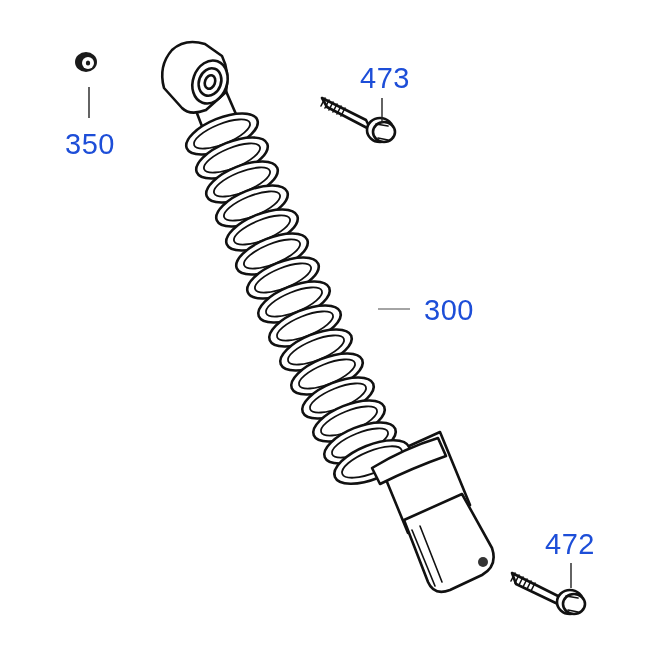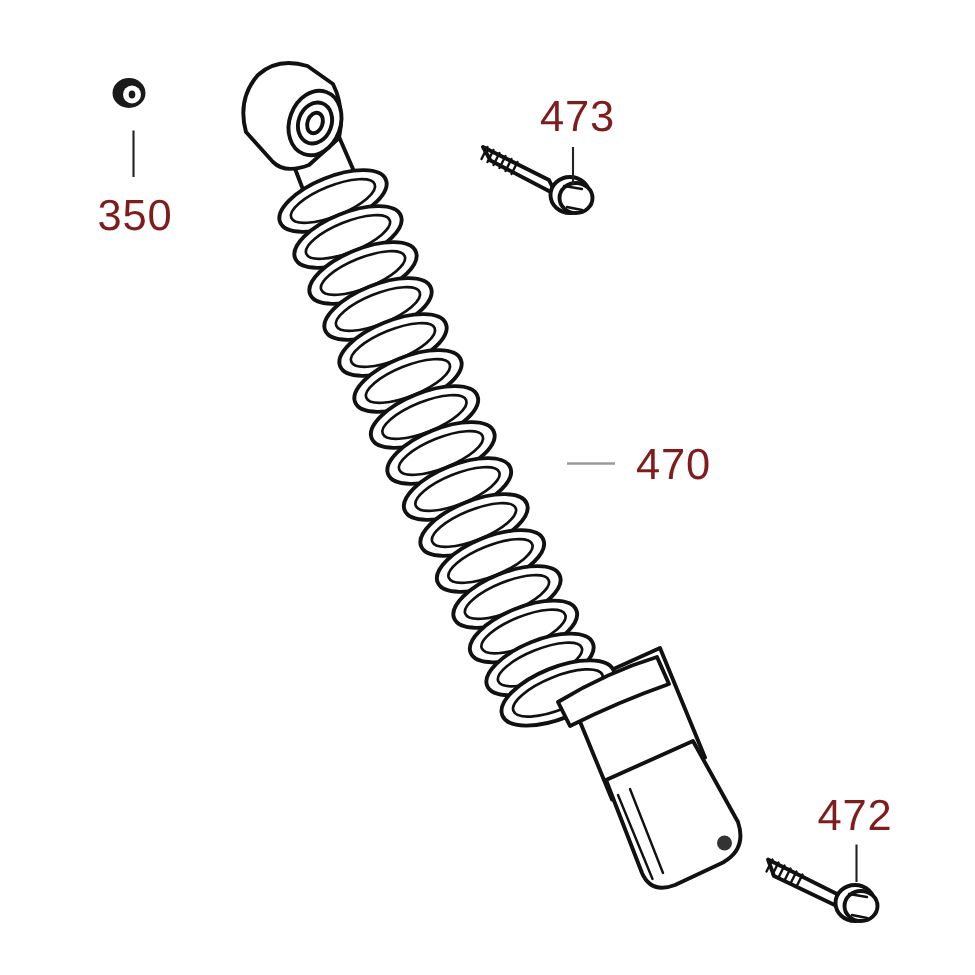--- a/index.html
+++ b/index.html
@@ -2,21 +2,21 @@
 <html><head>
   <meta charset="utf-8">
   <style>
     html, body { margin: 0; padding: 0; background: #ffffff; }
     body { width: 650px; height: 650px; overflow: hidden; position: relative; font-family: "Liberation Sans", sans-serif; }
     #diagram { position: absolute; left: 0; top: 0; width: 650px; height: 650px; }
     .label {
       position: absolute;
       font-family: "Liberation Sans", sans-serif;
       font-size: 29px;
-      color: #7f1d1d;
+      color: #1d4ed8;
       line-height: 1;
       letter-spacing: 0.5px;
       cursor: pointer;
     }
     .stroke { fill: #ffffff; stroke: #111; stroke-width: 2.6; stroke-linejoin: round; stroke-linecap: round; }
     .thin { fill: none; stroke: #111; stroke-width: 1.6; stroke-linecap: round; }
     .leader { stroke: #222; stroke-width: 1.4; fill: none; }
     .leader-gray { stroke: #9a9a9a; stroke-width: 1.8; fill: none; }
     .coil { fill: #ffffff; stroke: #111; stroke-width: 2.6; }
     .coil-inner { fill: none; stroke: #111; stroke-width: 1.8; }
@@ -115,14 +115,14 @@
   </g>
 
   <line class="leader" x1="89" y1="87" x2="89" y2="118"></line>
   <line class="leader" x1="382" y1="98" x2="382" y2="123"></line>
   <line class="leader-gray" x1="378" y1="309" x2="410" y2="309"></line>
   <line class="leader" x1="571" y1="563" x2="571" y2="588"></line>
 </svg>
 
 <div class="label" style="left:65px; top:130px;">350</div>
 <div class="label" style="left:360px; top:64px;">473</div>
-<div class="label" style="left:424px; top:296px;">470</div>
+<div class="label" style="left:424px; top:296px;">300</div>
 <div class="label" style="left:545px; top:530px;text-align:center;">472</div>
 
 </body></html>

